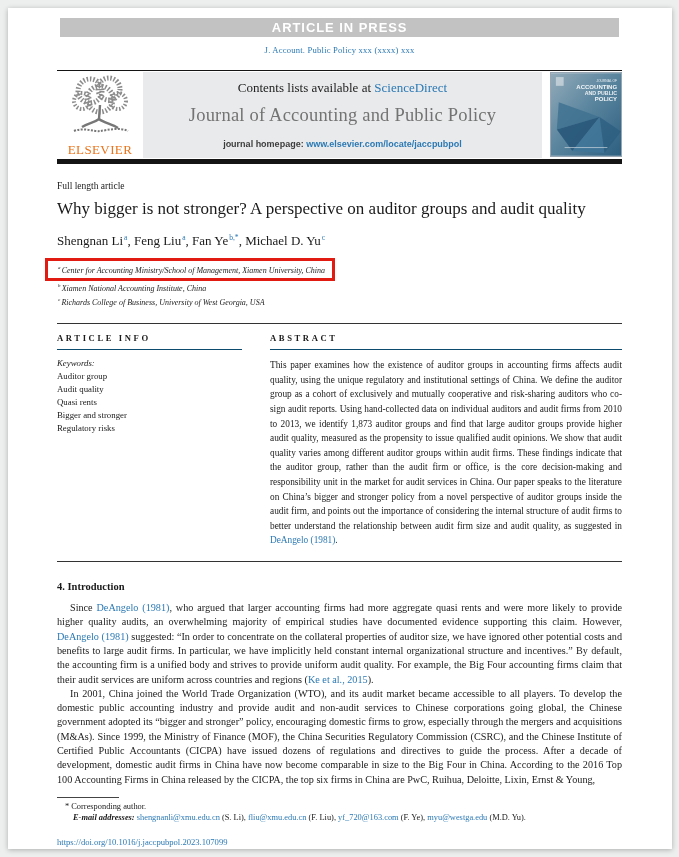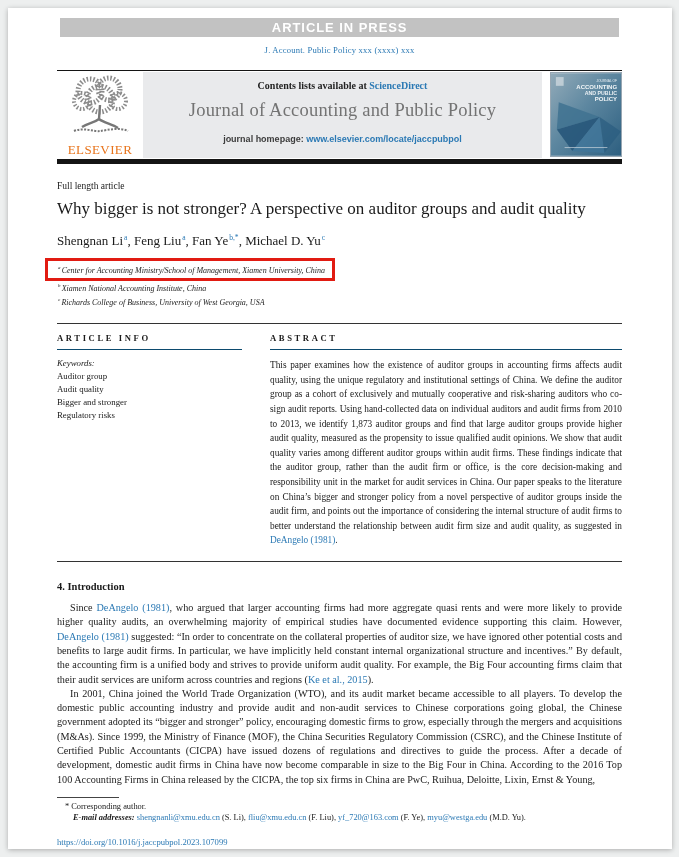--- a/index.html
+++ b/index.html
@@ -50,21 +50,21 @@
   }
   .elsevier-word {
     font-family: "Liberation Serif", serif;
     color: #e8731a; font-size: 13px; letter-spacing: 0.4px;
     margin-top: 1px;
   }
   .center-col {
     flex: 1; background: #e9eaec; text-align: center;
     padding-top: 8px; height: 86px; margin-top: 0.5px;
   }
-  .contents-line { font-size: 10px; font-weight: 700; color: #222; }
+  .contents-line { font-size: 13px; font-weight: 400; color: #222; }
   .journal-title { font-size: 18.5px; color: #737373; margin-top: 9px; letter-spacing: 0.2px; }
   .homepage-line {
     font-family: "Liberation Sans", sans-serif;
     font-size: 9px; font-weight: 600; color: #3c3c3c; margin-top: 13px;
   }
   .cover-col { width: 80px; flex: none; display: flex; justify-content: flex-end; }
   .cover-svg { border: 1px solid #97a6b2; margin-top: 0.5px; }
   .thick-bar { height: 5px; background: #141414; margin-top: 1px; }
 
   
@@ -186,20 +186,21 @@
 
   <div class="section-rule rule-top"></div>
   <div class="info-abstract">
     <div class="info-col">
       <div class="block-heading">ARTICLE INFO</div>
       <div class="keywords">
         <div class="keywords-label">Keywords:</div>
         <div>
             <div>Auditor group</div>
             <div>Audit quality</div>
+            <div>Quasi rents</div>
             <div>Bigger and stronger</div>
             <div>Regulatory risks</div>
           </div>
       </div>
     </div>
     <div class="abstract-col">
       <div class="block-heading">ABSTRACT</div>
       <div class="abstract-body"><span>This paper examines how the existence of auditor groups in accounting firms affects audit quality, using the unique regulatory and institutional settings of China. We define the auditor group as a cohort of exclusively and mutually cooperative and risk-sharing auditors who co-sign audit reports. Using hand-collected data on individual auditors and audit firms from 2010 to 2013, we identify 1,873 auditor groups and find that large auditor groups provide higher audit quality, measured as the propensity to issue qualified audit opinions. We show that audit quality varies among different auditor groups within audit firms. These findings indicate that the auditor group, rather than the audit firm or office, is the core decision-making and responsibility unit in the market for audit services in China. Our paper speaks to the literature on China’s bigger and stronger policy from a novel perspective of auditor groups inside the audit firm, and points out the importance of considering the internal structure of audit firms to better understand the relationship between audit firm size and audit quality, as suggested in </span><span class="link">DeAngelo (1981)</span><span>.</span></div>
     </div>
   </div>

